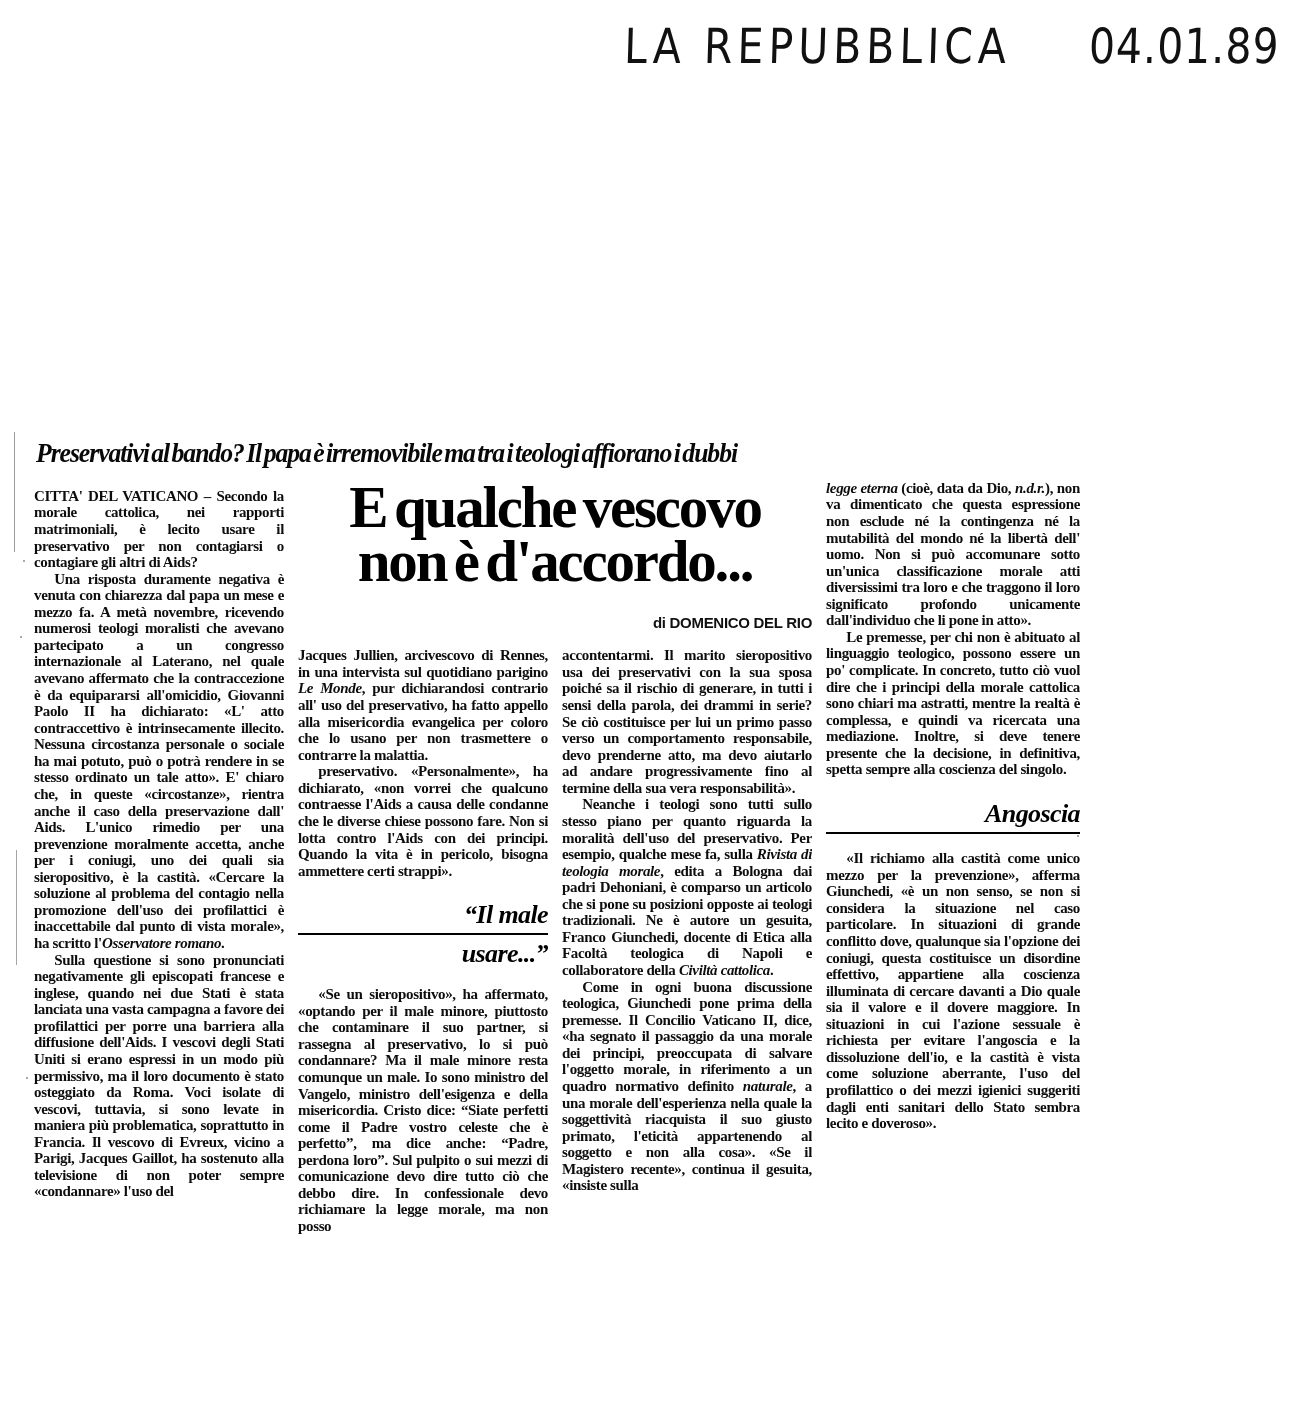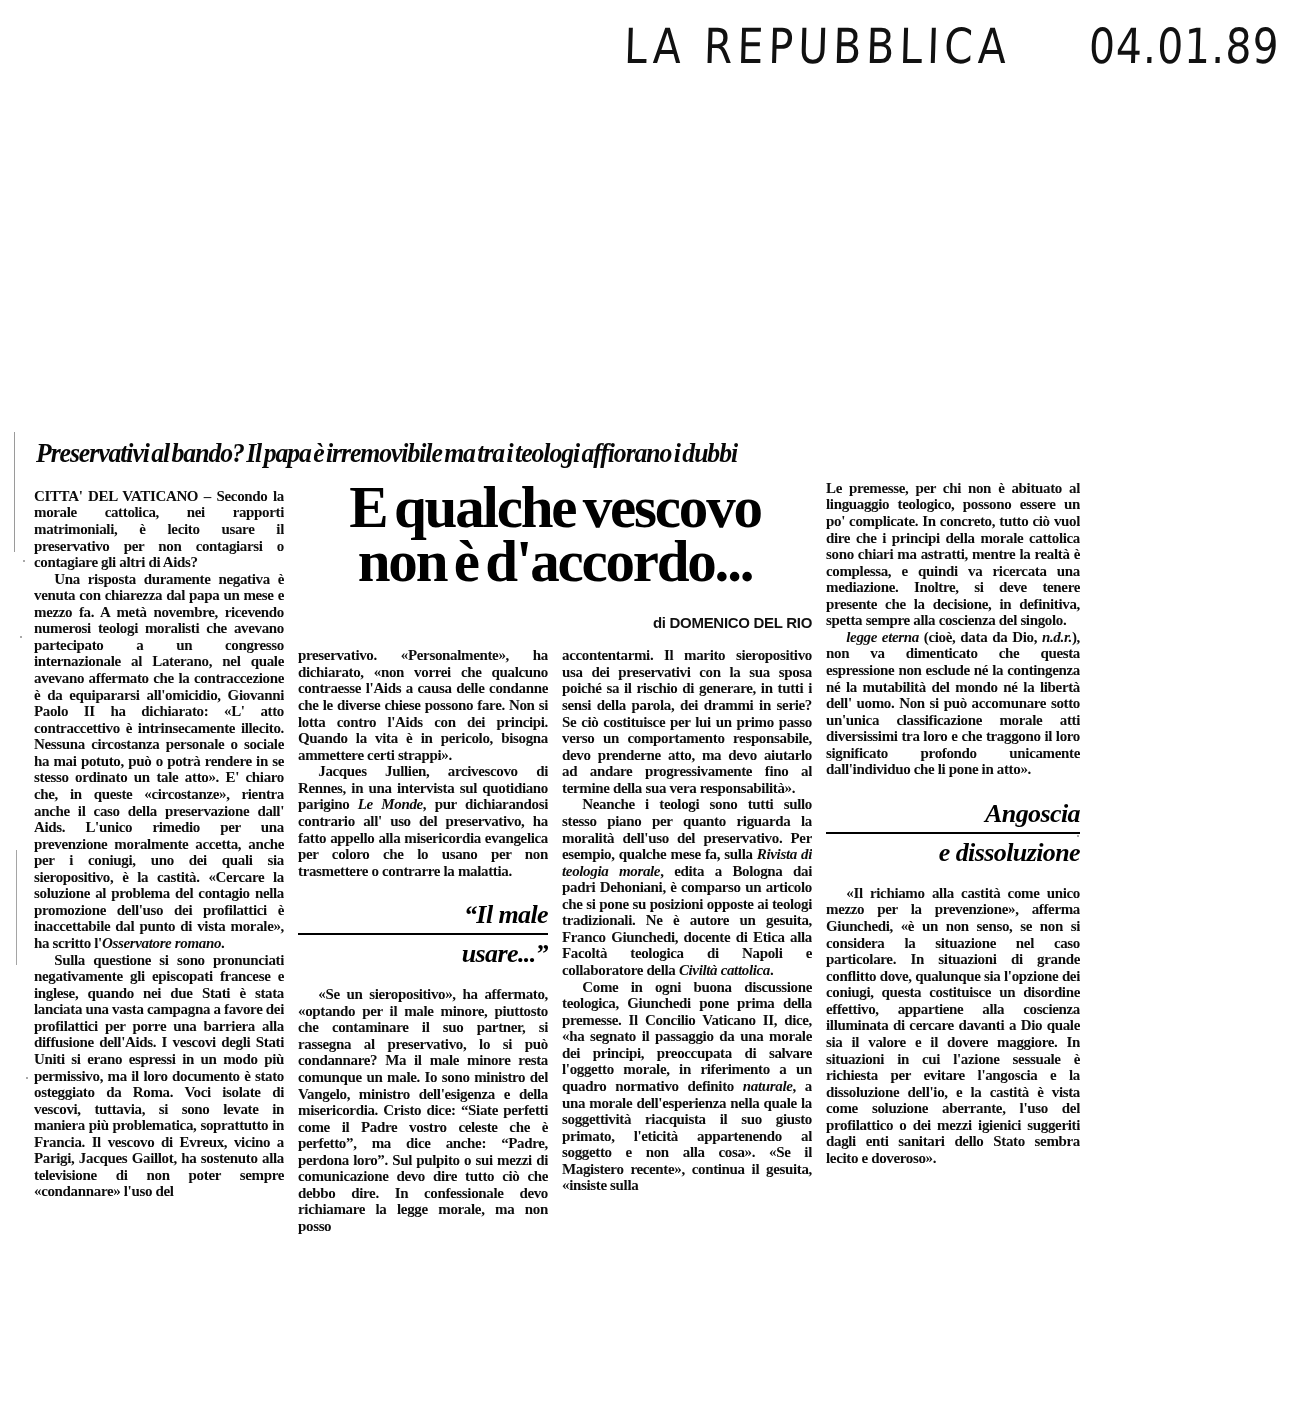--- a/index.html
+++ b/index.html
@@ -210,24 +210,24 @@
         <span>E qualche vescovo</span><br>
         <span>non è d'accordo...</span>
       </h1>
 
       <div class="byline">di DOMENICO DEL RIO</div>
 
       <div class="mid-body">
 
         <div class="col">
           <p class="body">
+            <span>Jacques Jullien, arcivescovo di Rennes, in una intervista sul quotidiano parigino </span><i>Le Monde</i><span>, pur dichiarandosi contrario all' uso del preservativo, ha fatto appello alla misericordia evangelica per coloro che lo usano per non trasmettere o contrarre la malattia.</span>
+          </p>
+          <p class="body">
             <span>preservativo. «Personalmente», ha dichiarato, «non vorrei che qualcuno contraesse l'Aids a causa delle condanne che le diverse chiese possono fare. Non si lotta contro l'Aids con dei principi. Quando la vita è in pericolo, bisogna ammettere certi strappi».</span>
-          </p>
-          <p class="body">
-            <span>Jacques Jullien, arcivescovo di Rennes, in una intervista sul quotidiano parigino </span><i>Le Monde</i><span>, pur dichiarandosi contrario all' uso del preservativo, ha fatto appello alla misericordia evangelica per coloro che lo usano per non trasmettere o contrarre la malattia.</span>
           </p>
 
           <div class="subhead">
             <span class="line-1">“Il male</span>
             <span class="rule"></span>
             <span class="line-2">usare...”</span>
           </div>
 
           <p class="body" style="text-indent:1.35em;">
             <span>«Se un sieropositivo», ha affermato, «optando per il male minore, piuttosto che contaminare il suo partner, si rassegna al preservativo, lo si può condannare? Ma il male minore resta comunque un male. Io sono ministro del Vangelo, ministro dell'esigenza e della misericordia. Cristo dice: “Siate perfetti come il Padre vostro celeste che è perfetto”, ma dice anche: “Padre, perdona loro”. Sul pulpito o sui mezzi di comunicazione devo dire tutto ciò che debbo dire. In confessionale devo richiamare la legge morale, ma non posso</span>
@@ -245,30 +245,29 @@
             <span>Come in ogni buona discussione teologica, Giunchedi pone prima della premesse. Il Concilio Vaticano II, dice, «ha segnato il passaggio da una morale dei principi, preoccupata di salvare l'oggetto morale, in riferimento a un quadro normativo definito </span><i>naturale</i><span>, a una morale dell'esperienza nella quale la soggettività riacquista il suo giusto primato, l'eticità appartenendo al soggetto e non alla cosa». «Se il Magistero recente», continua il gesuita, «insiste sulla</span>
           </p>
         </div>
 
       </div>
     </div>
 
     <div class="col col-4">
       <div class="clip">
         <p class="body">
-          <span>Le premesse, per chi non è abituato al linguaggio teologico, possono essere un po' complicate. In concreto, tutto ciò vuol dire che i principi della morale cattolica sono chiari ma astratti, mentre la realtà è complessa, e quindi va ricercata una mediazione. Inoltre, si deve tenere presente che la decisione, in definitiva, spetta sempre alla coscienza del singolo.</span>
+          <i>legge eterna</i><span> (cioè, data da Dio, </span><i>n.d.r.</i><span>), non va dimenticato che questa espressione non esclude né la contingenza né la mutabilità del mondo né la libertà dell' uomo. Non si può accomunare sotto un'unica classificazione morale atti diversissimi tra loro e che traggono il loro significato profondo unicamente dall'individuo che li pone in atto».</span>
         </p>
         <p class="body">
-          <i>legge eterna</i><span> (cioè, data da Dio, </span><i>n.d.r.</i><span>), non va dimenticato che questa espressione non esclude né la contingenza né la mutabilità del mondo né la libertà dell' uomo. Non si può accomunare sotto un'unica classificazione morale atti diversissimi tra loro e che traggono il loro significato profondo unicamente dall'individuo che li pone in atto».</span>
+          <span>Le premesse, per chi non è abituato al linguaggio teologico, possono essere un po' complicate. In concreto, tutto ciò vuol dire che i principi della morale cattolica sono chiari ma astratti, mentre la realtà è complessa, e quindi va ricercata una mediazione. Inoltre, si deve tenere presente che la decisione, in definitiva, spetta sempre alla coscienza del singolo.</span>
         </p>
 
         <div class="subhead">
           <span class="line-1">Angoscia</span>
           <span class="rule"></span>
-          <span class="line-2">e dissoluzione</span>
         </div>
 
         <p class="body" style="text-indent:1.35em;">
           <span>«Il richiamo alla castità come unico mezzo per la prevenzione», afferma Giunchedi, «è un non senso, se non si considera la situazione nel caso particolare. In situazioni di grande conflitto dove, qualunque sia l'opzione dei coniugi, questa costituisce un disordine effettivo, appartiene alla coscienza illuminata di cercare davanti a Dio quale sia il valore e il dovere maggiore. In situazioni in cui l'azione sessuale è richiesta per evitare l'angoscia e la dissoluzione dell'io, e la castità è vista come soluzione aberrante, l'uso del profilattico o dei mezzi igienici suggeriti dagli enti sanitari dello Stato sembra lecito e doveroso».</span>
         </p>
       </div>
     </div>
 
   </div>
 </div>

